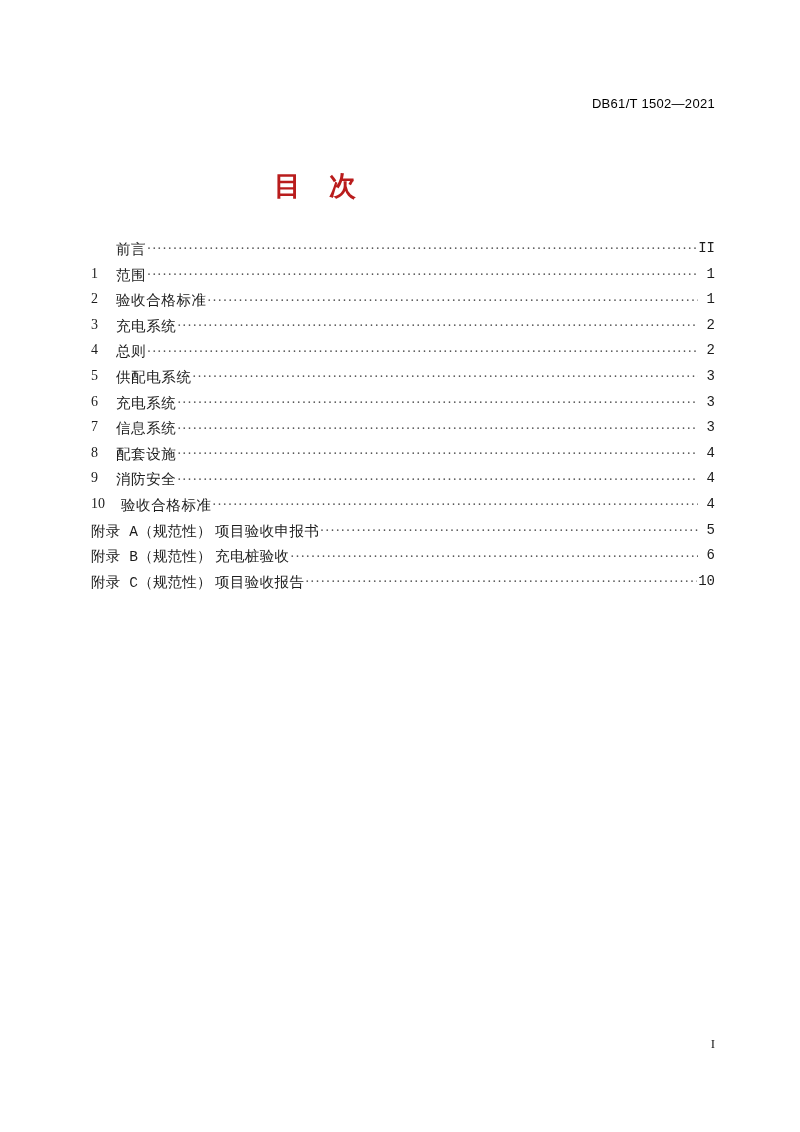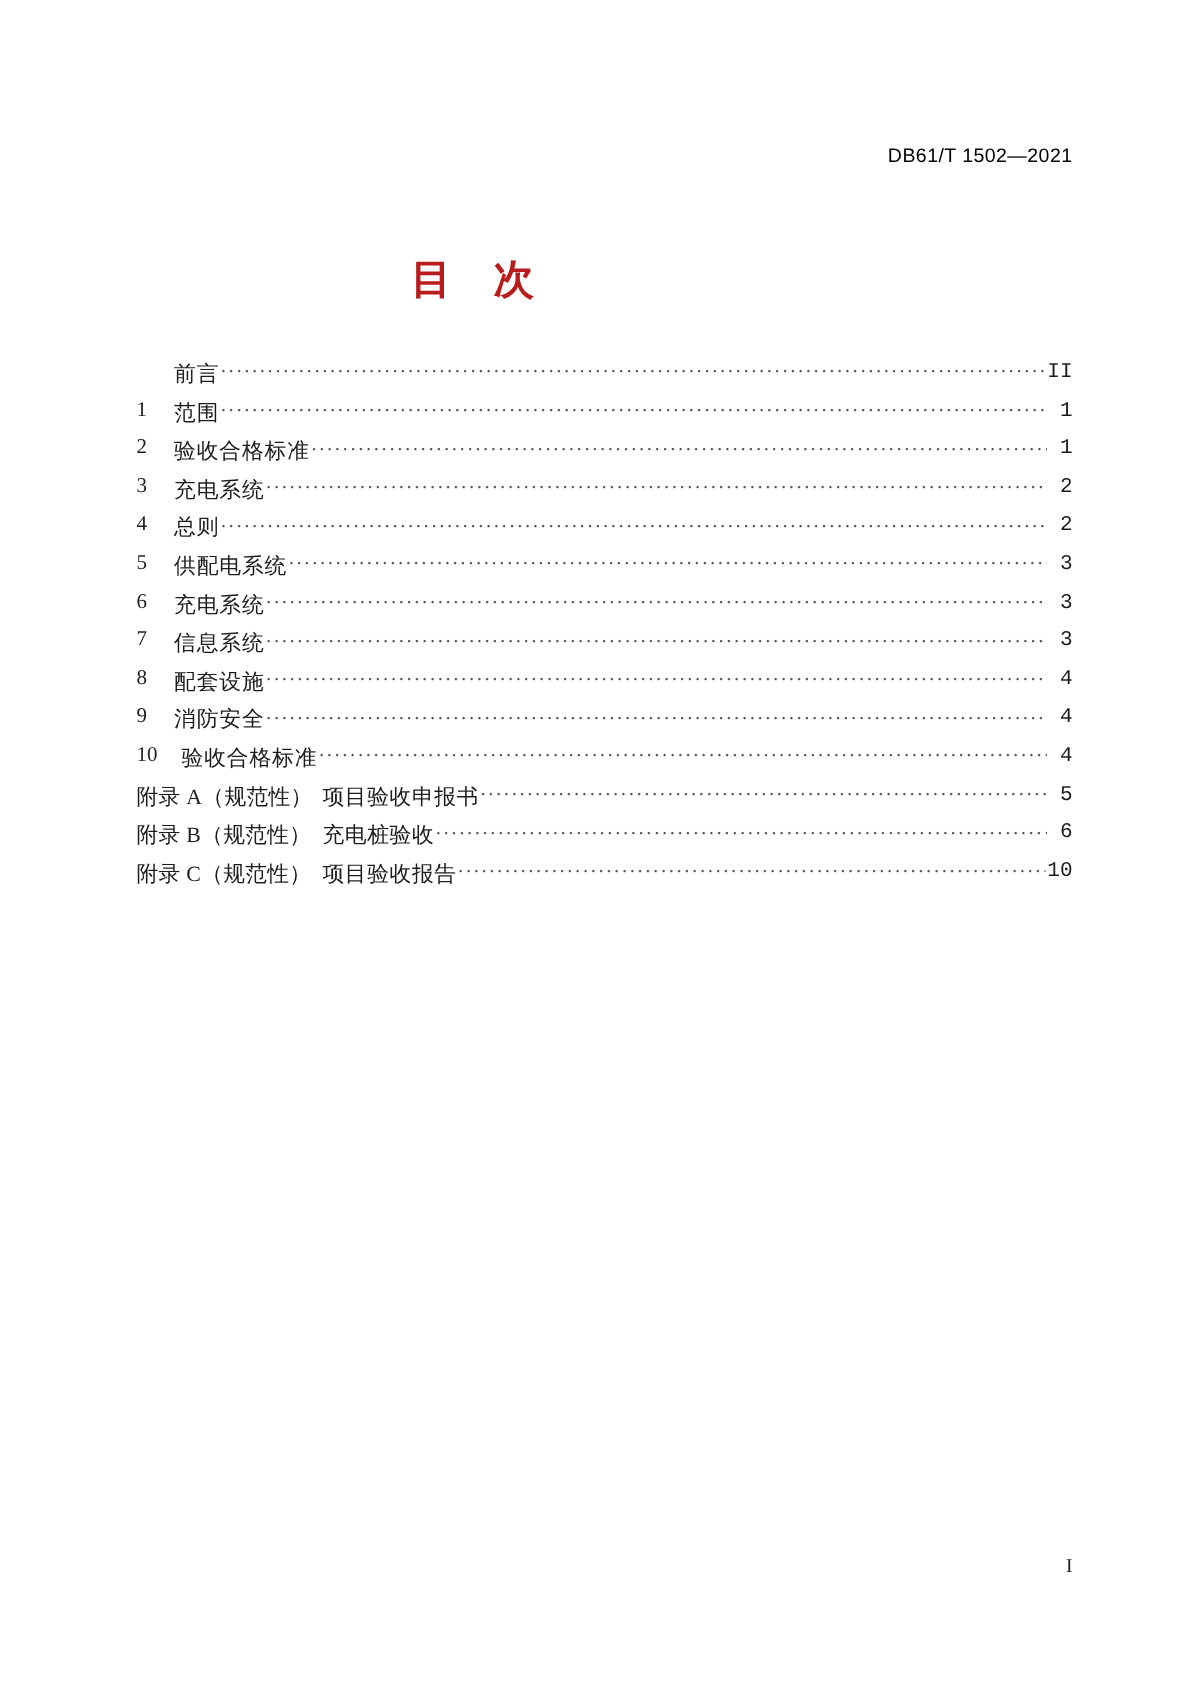--- a/index.html
+++ b/index.html
@@ -85,21 +85,21 @@
   .label {
     font-family: "Liberation Serif", "DejaVu Serif", serif;
     letter-spacing: 0.6px;
     flex: 0 0 auto;
   }
 
   
   .annex-key {
     flex: 0 0 124px;
     width: 124px;
-    font-family: Liberation Serif, serif;
+    font-family: Liberation Mono, monospace;
     letter-spacing: 0.2px;
   }
   .annex-title {
     flex: 0 0 auto;
     font-family: "Liberation Serif", "DejaVu Serif", serif;
     letter-spacing: 0.4px;
   }
 
   .leader {
     flex: 1 1 auto;

